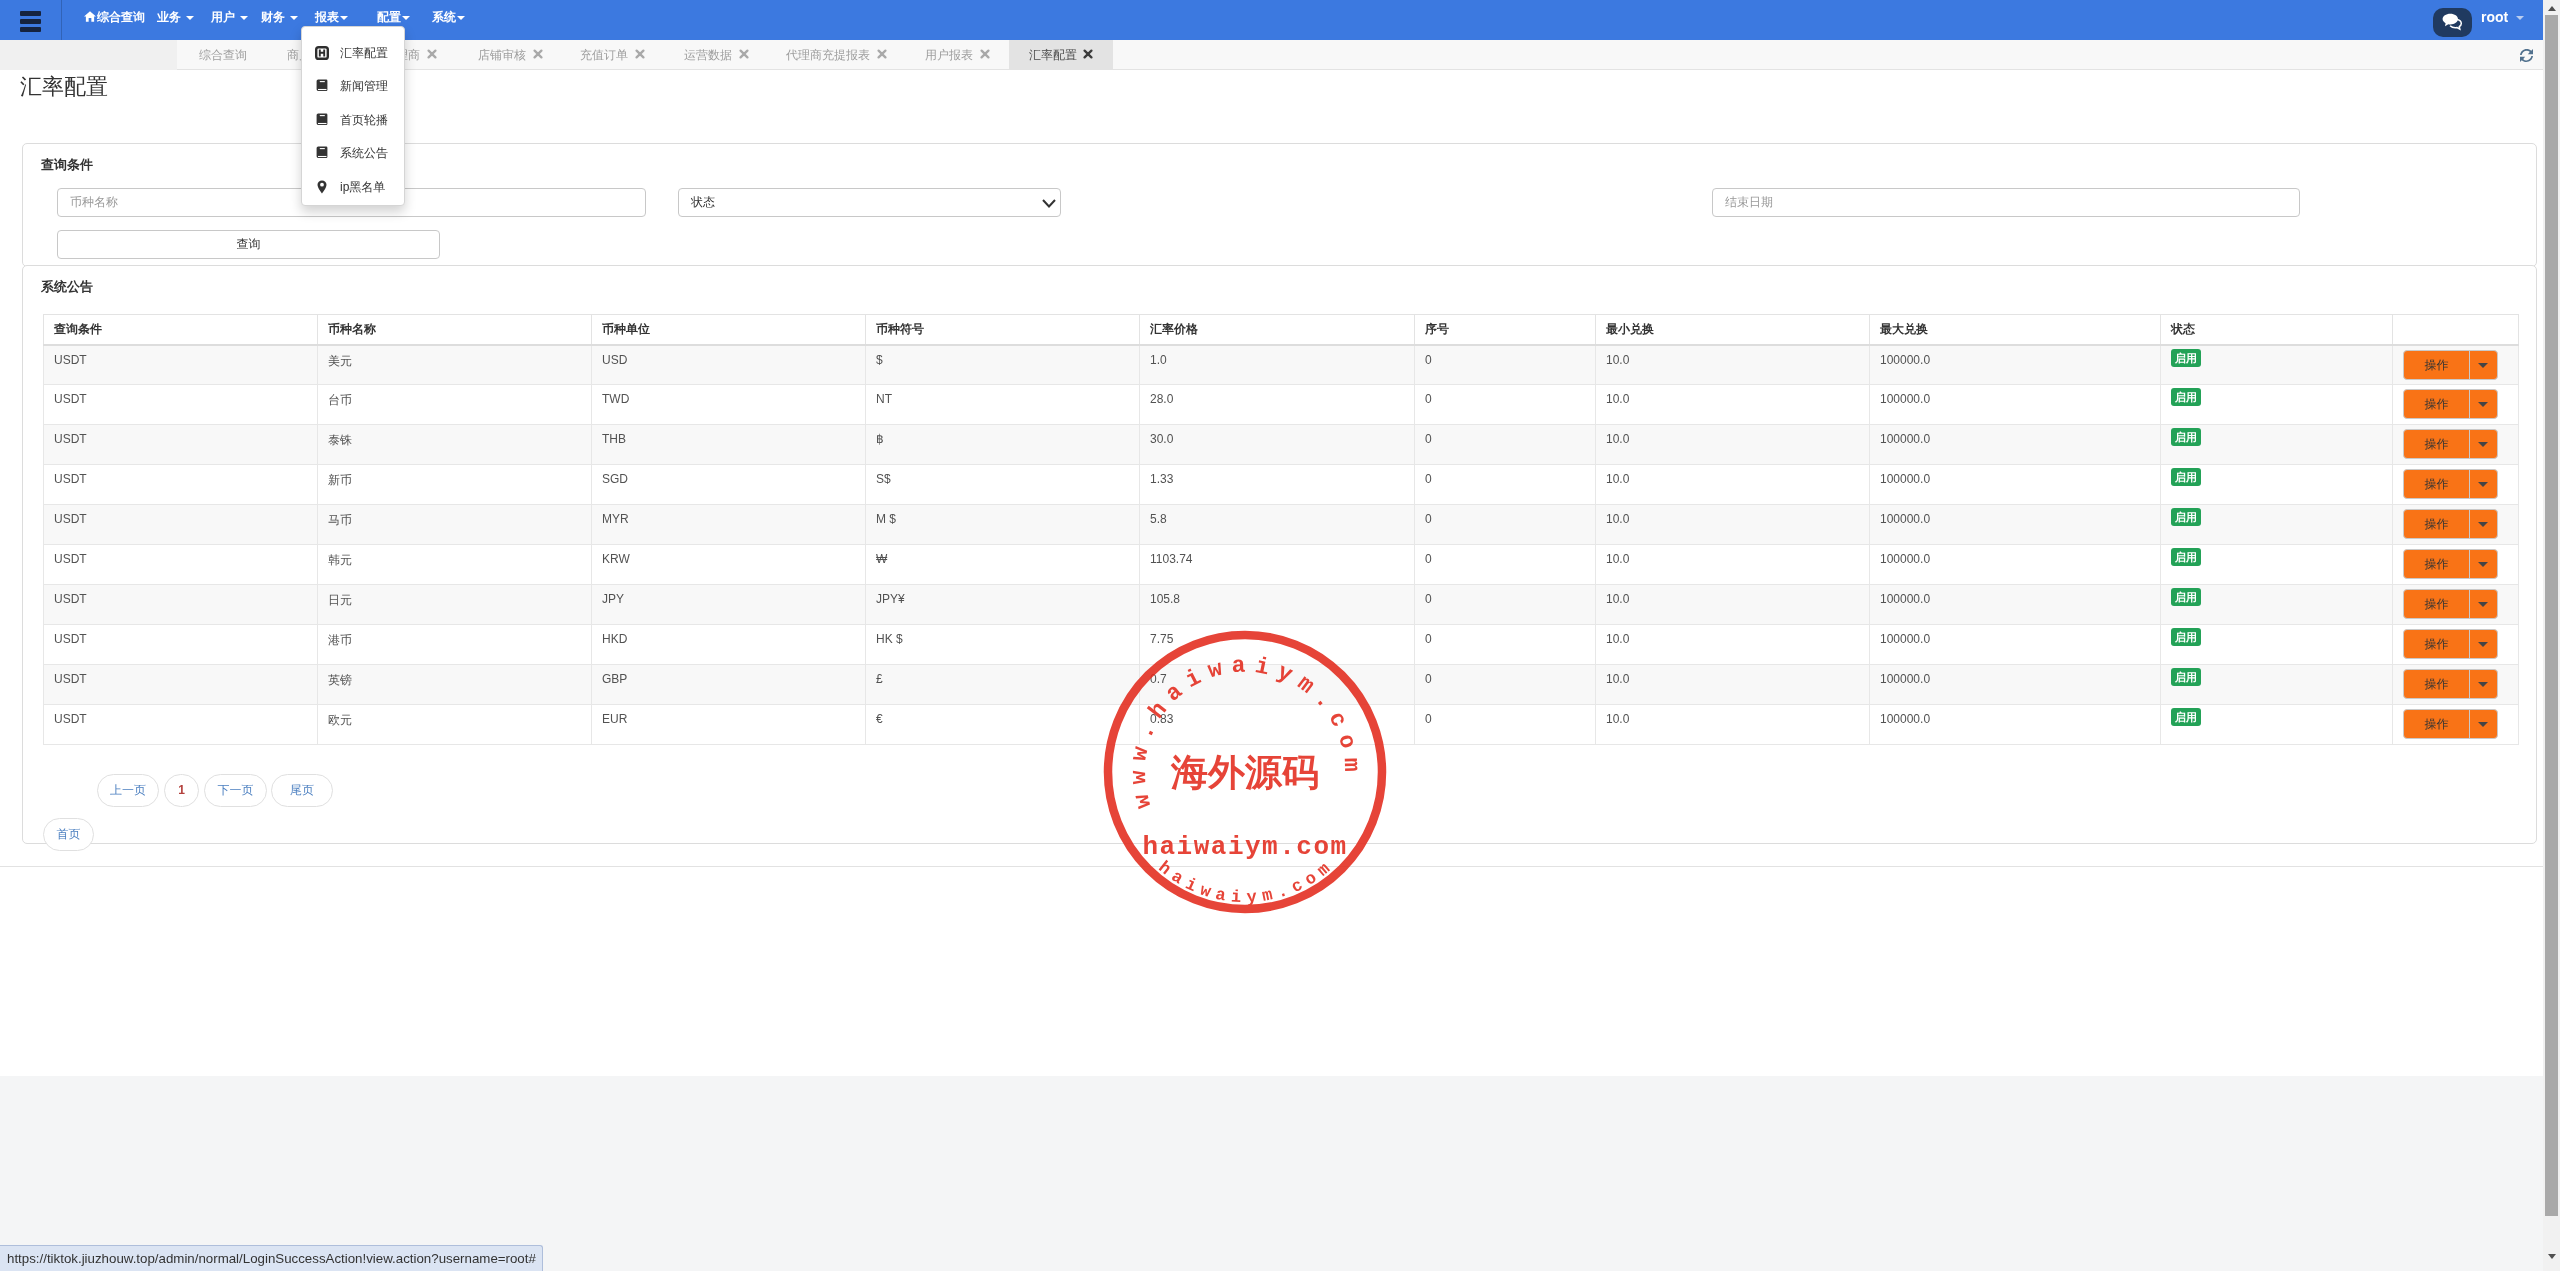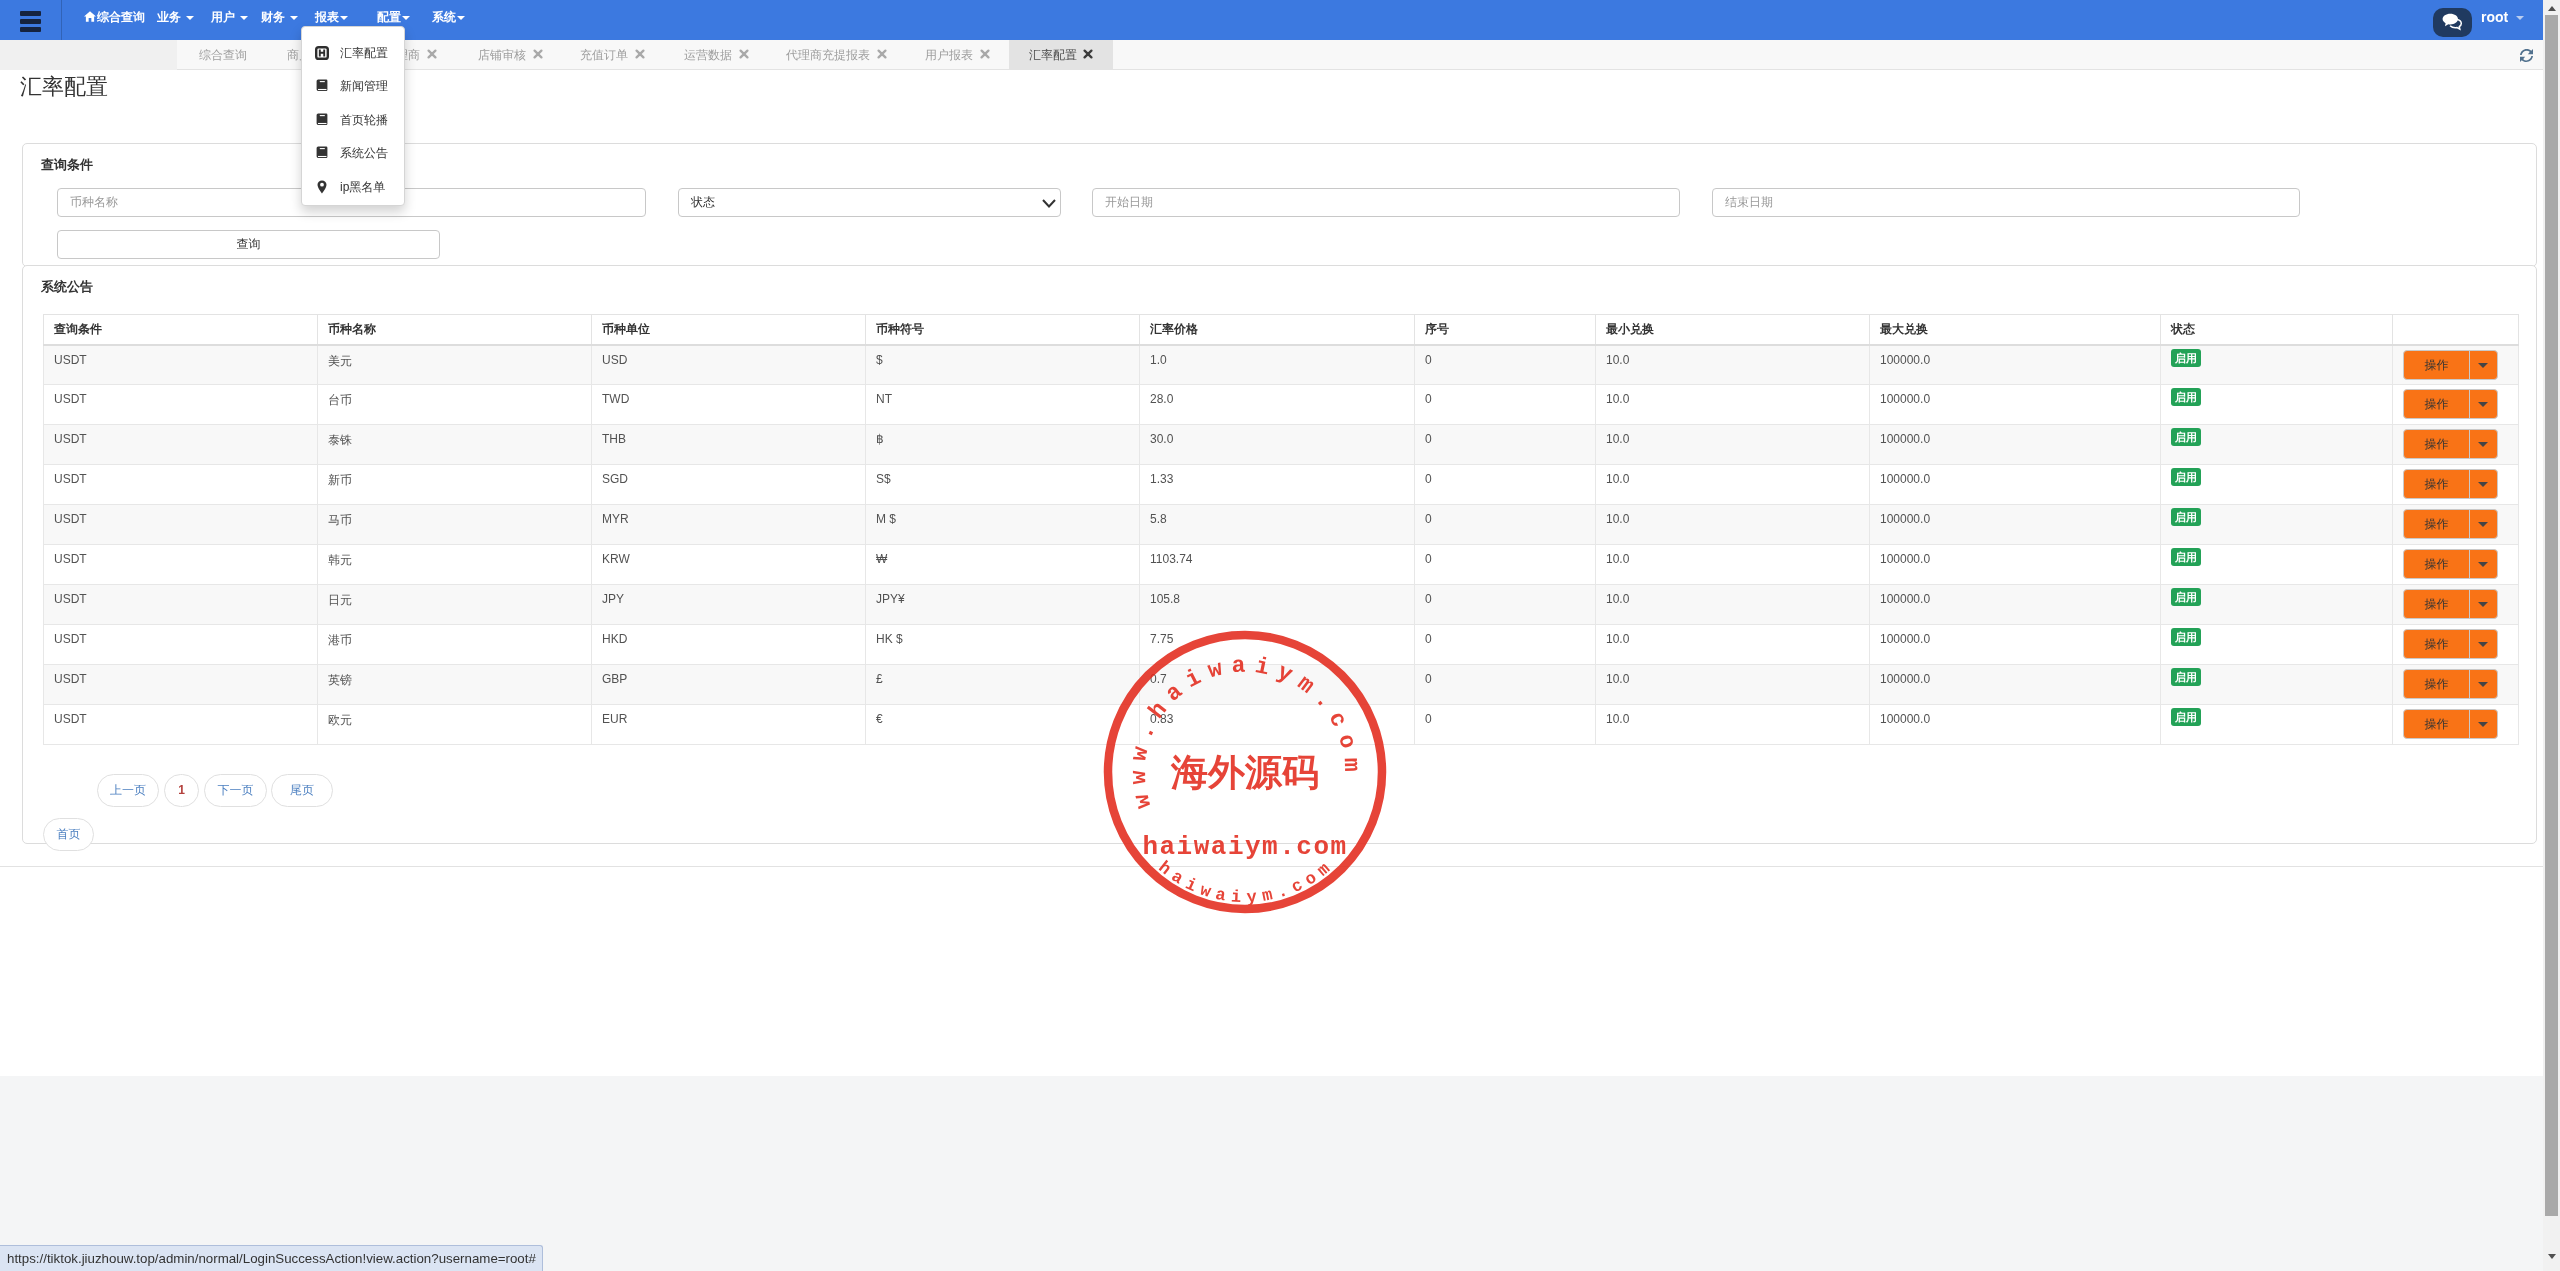--- a/index.html
+++ b/index.html
@@ -123,21 +123,20 @@
 <div id="title">汇率配置</div>
 
 <div class="panel" id="panel1">
   <div class="ptitle">查询条件</div>
   <div class="inp" style="left:34px; width:589px;">币种名称</div>
   <div class="inp" style="left:655px; width:383px; color:#333;">状态
     <svg width="14" height="9" viewBox="0 0 14 9" style="position:absolute; right:4px; top:10px;">
         <path d="M1 1 L7 7.5 L13 1" stroke="#333" stroke-width="2" fill="none"></path>
       </svg>
   </div>
-  <div class="inp" style="left:1069px; width:588px;">开始日期</div>
   <div class="inp" style="left:1689px; width:588px;">结束日期</div>
   <div id="btnquery">查询</div>
 </div>
 
 <div class="panel" id="panel2">
   <div class="ptitle">系统公告</div>
   <table id="tbl">
     <colgroup>
         <col style="width:274px">
         <col style="width:274px">

